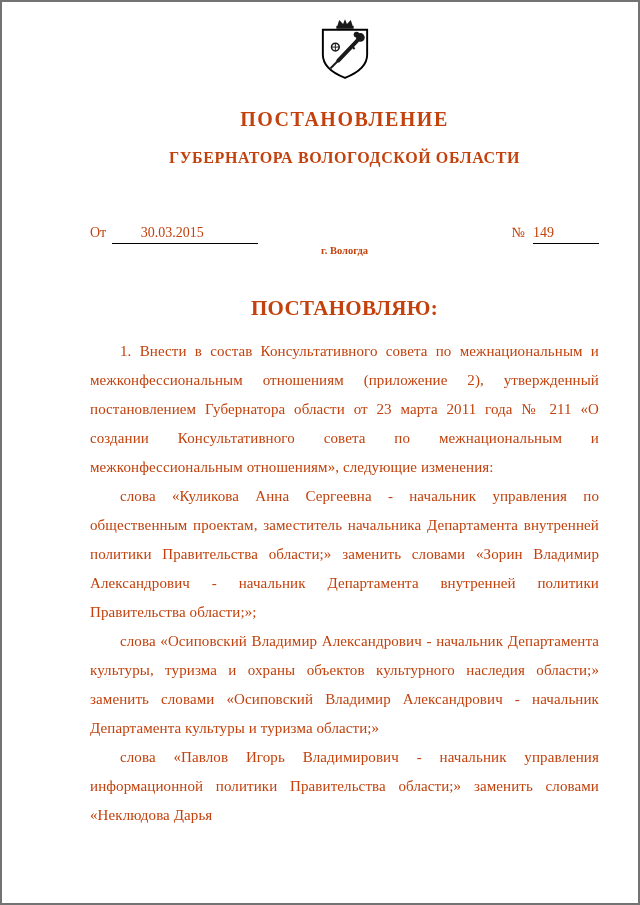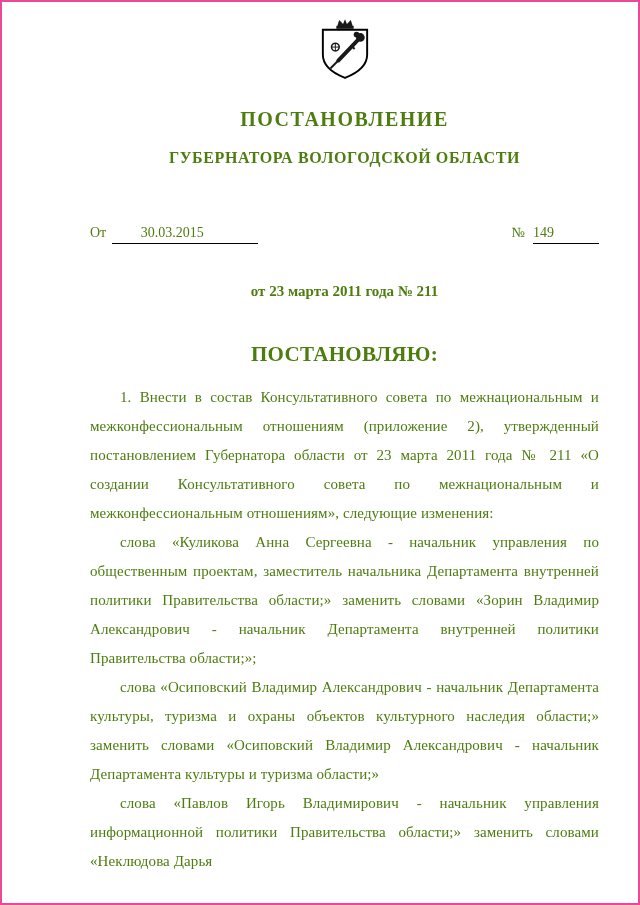--- a/index.html
+++ b/index.html
@@ -6,23 +6,23 @@
     margin: 0;
     padding: 0;
     background: #ffffff;
   }
   .page {
     position: relative;
     width: 640px;
     height: 905px;
     box-sizing: border-box;
     background: #ffffff;
-    border: 2px solid #ec4899;
+    border: 2px solid #737373;
     font-family: "Liberation Serif", "DejaVu Serif", serif;
-    color: #4d7c0f;
+    color: #c2410c;
     overflow: hidden;
   }
   .content {
     position: absolute;
     left: 88px;
     right: 39px;
     top: 0;
   }
   .crest-wrap {
     margin-top: 16px;
@@ -135,23 +135,23 @@
 
     <div class="meta-row">
       <span class="meta-left">
         <span>От</span><span class="uline date">30.03.2015</span>
       </span>
       <span class="meta-right">
         <span>№</span><span class="uline num">149</span>
       </span>
     </div>
 
+    <div class="place">г. Вологда</div>
 
     <div class="subject">
-      <div>от 23 марта 2011 года № 211</div>
     </div>
 
     <div class="resolve-word">ПОСТАНОВЛЯЮ:</div>
 
     <div class="body-text">
       <p>1. Внести в состав Консультативного совета по межнациональным и межконфессиональным отношениям (приложение 2), утвержденный постановлением Губернатора области от 23 марта 2011 года № 211 «О создании Консультативного совета по межнациональным и межконфессиональным отношениям», следующие изменения:</p>
       <p>слова «Куликова Анна Сергеевна - начальник управления по общественным проектам, заместитель начальника Департамента внутренней политики Правительства области;» заменить словами «Зорин Владимир Александрович - начальник Департамента внутренней политики Правительства области;»;</p>
       <p>слова «Осиповский Владимир Александрович - начальник Департамента культуры, туризма и охраны объектов культурного наследия области;» заменить словами «Осиповский Владимир Александрович - начальник Департамента культуры и туризма области;»</p>
       <p>слова «Павлов Игорь Владимирович - начальник управления информационной политики Правительства области;» заменить словами «Неклюдова Дарья</p>
     </div>

